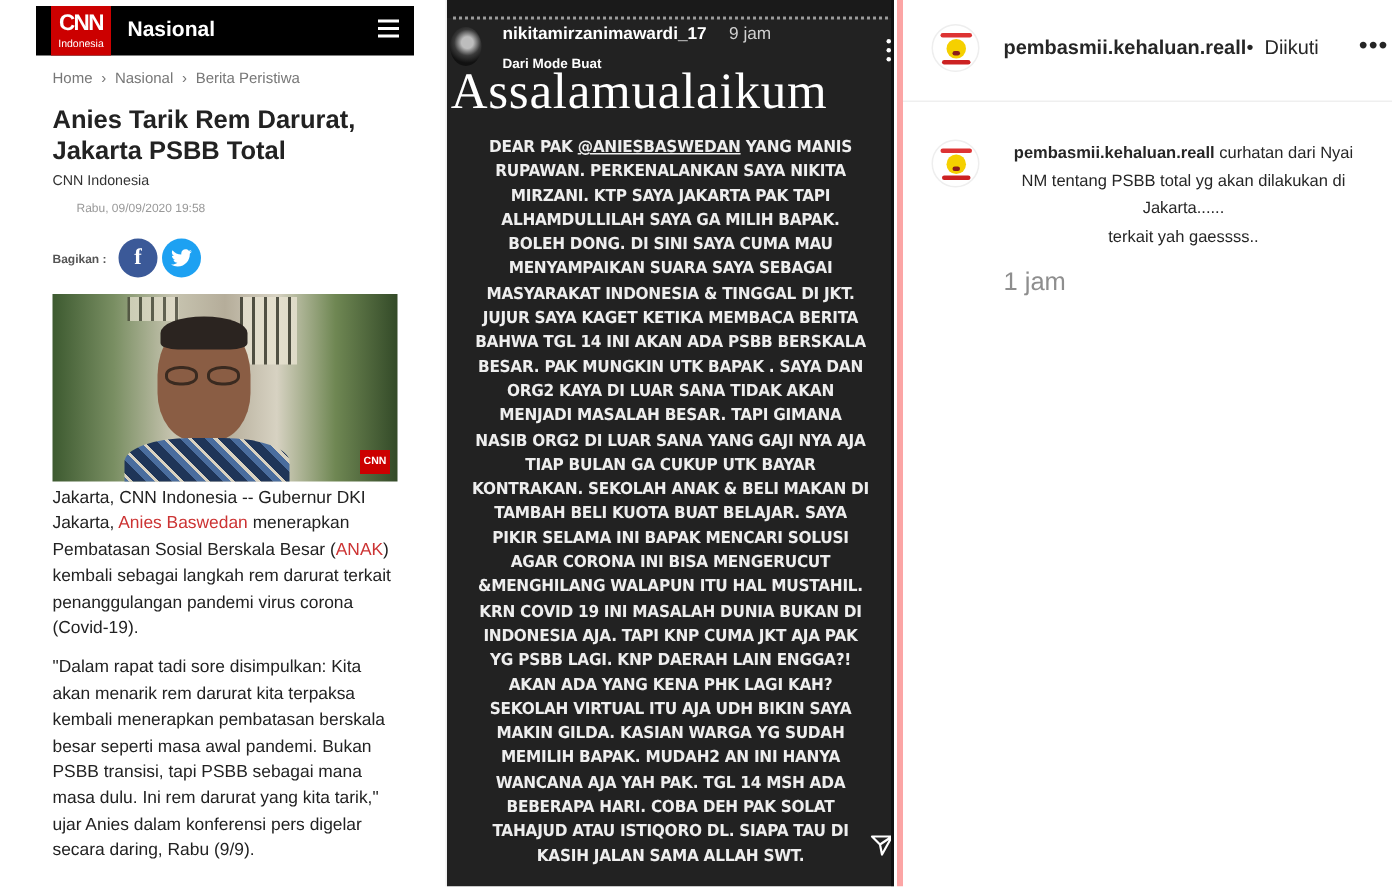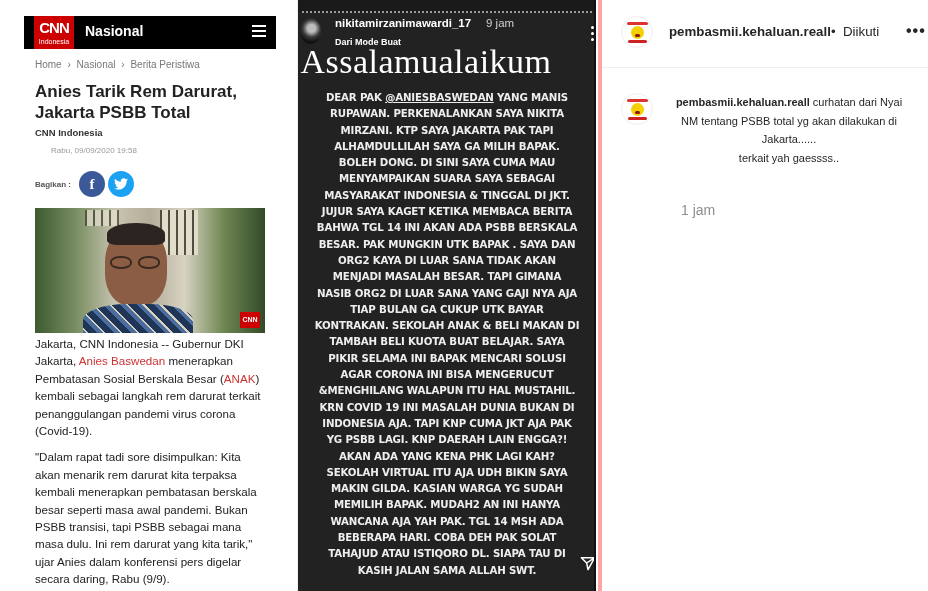--- a/index.html
+++ b/index.html
@@ -1,31 +1,31 @@
 <!DOCTYPE html>
 <html><head>
 <meta charset="utf-8">
 <style>
   * { box-sizing: border-box; margin: 0; padding: 0; }
   html, body { width: 928px; height: 591px; overflow: hidden; background: #ffffff; }
   body { position: relative; font-family: "Liberation Sans", sans-serif; color: #222; }
 
   
-  .cnn { position: absolute; left: 0; top: 16px; width: 298px; height: 486px; background: #fff; }
+  .cnn { position: absolute; left: 0; top: 4px; width: 298px; height: 486px; background: #fff; }
   .cnn-bar { position: absolute; left: 24px; top: 0; width: 252px; height: 33px; background: #000; }
   .cnn-logo { position: absolute; left: 10px; top: 0; width: 40px; height: 33px; background: #cc0000; color: #fff; text-align: center; }
   .cnn-logo .big { display: block; font-family: "Liberation Sans", sans-serif; font-weight: bold; font-size: 15px; letter-spacing: -1px; line-height: 20px; padding-top: 2px; }
   .cnn-logo .small { display: block; font-size: 7px; line-height: 8px; }
   .cnn-section { position: absolute; left: 61px; top: 7px; font-size: 14px; color: #fff; font-weight: bold; }
   .cnn-menu { position: absolute; right: 10px; top: 9px; width: 14px; height: 12px; cursor: pointer; }
   .cnn-menu i { display: block; height: 2px; background: #fff; margin-bottom: 3px; }
   .cnn-crumbs { position: absolute; left: 35px; top: 43px; font-size: 10px; color: #777; white-space: nowrap; }
   .cnn-crumbs span.sep { margin: 0 3px; }
   .cnn-title { position: absolute; left: 35px; top: 65px; width: 230px; font-size: 17px; line-height: 21px; font-weight: bold; color: #222; }
-  .cnn-source { position: absolute; left: 35px; top: 111px; font-size: 9.5px; color: #333; font-weight: bold; }
+  .cnn-source { position: absolute; left: 35px; top: 111px; font-size: 9.5px; color: #333; }
   .cnn-date { position: absolute; left: 35px; top: 130px; font-size: 8px; color: #999; margin-left: 16px; }
   .cnn-share { position: absolute; left: 35px; top: 155px; height: 26px; display: flex; align-items: center; }
   .cnn-share .lbl { font-size: 8px; color: #555; font-weight: bold; margin-right: 8px; }
   .soc { width: 26px; height: 26px; border-radius: 50%; color: #fff; font-weight: bold; display: flex; align-items: center; justify-content: center; margin-right: 3px; font-size: 15px; cursor: pointer; }
   .soc.fb { background: #3b5998; font-family: "Liberation Serif", serif; }
   .soc.tw { background: #1da1f2; font-size: 12px; }
   .cnn-photo { position: absolute; left: 35px; top: 192px; width: 230px; height: 125px; overflow: hidden;
     background: linear-gradient(90deg, #3d5a30 0%, #7a8f63 18%, #c7c4b0 35%, #b5ad9a 50%, #d7d2c2 65%, #6f8753 82%, #334a28 100%); }
   .cnn-photo .window { position: absolute; left: 125px; top: 2px; width: 38px; height: 45px; background: repeating-linear-gradient(90deg, #3a3a2e 0 2px, #e6e1cf 2px 8px); opacity: .85; }
   .cnn-photo .window2 { position: absolute; left: 50px; top: 2px; width: 34px; height: 16px; background: repeating-linear-gradient(90deg, #3a3a2e 0 2px, #e6e1cf 2px 8px); opacity: .7; }
@@ -68,21 +68,21 @@
   .avatar .band { position: absolute; left: 5px; top: 5px; width: 21px; height: 3px; background: #d33; border-radius: 2px; }
   .avatar .band2 { position: absolute; left: 6px; top: 23px; width: 19px; height: 3px; background: #c22; border-radius: 2px; }
   .post-header .avatar { left: 19px; top: 16px; }
   .post-username { position: absolute; left: 67px; top: 24px; font-size: 13.3px; color: #262626; font-weight: bold; cursor: pointer; }
   .post-dot { position: absolute; left: 229px; top: 24px; font-size: 13.3px; color: #262626; }
   .post-follow { position: absolute; left: 241px; top: 24px; font-size: 13.3px; color: #262626; cursor: pointer; }
   .post-more { position: absolute; left: 304px; top: 22px; font-size: 16px; color: #262626; letter-spacing: 1px; cursor: pointer; font-weight: bold; }
   .caption-avatar { left: 19px; top: 93px; }
   .caption { position: absolute; left: 67px; top: 93px; width: 240px; font-size: 11px; line-height: 18.7px; color: #262626; }
   .caption .uname { font-weight: bold; cursor: pointer; }
-  .caption-time { position: absolute; left: 79px; top: 178px; font-size: 14px; color: #8e8e8e; margin-top: 24px; }
+  .caption-time { position: absolute; left: 67px; top: 178px; font-size: 17px; color: #8e8e8e; }
 </style>
 </head>
 <body>
 
 <div class="cnn">
   <div class="cnn-bar">
     <div class="cnn-logo">
       <span class="big">CNN</span>
       <span class="small">Indonesia</span>
     </div>

